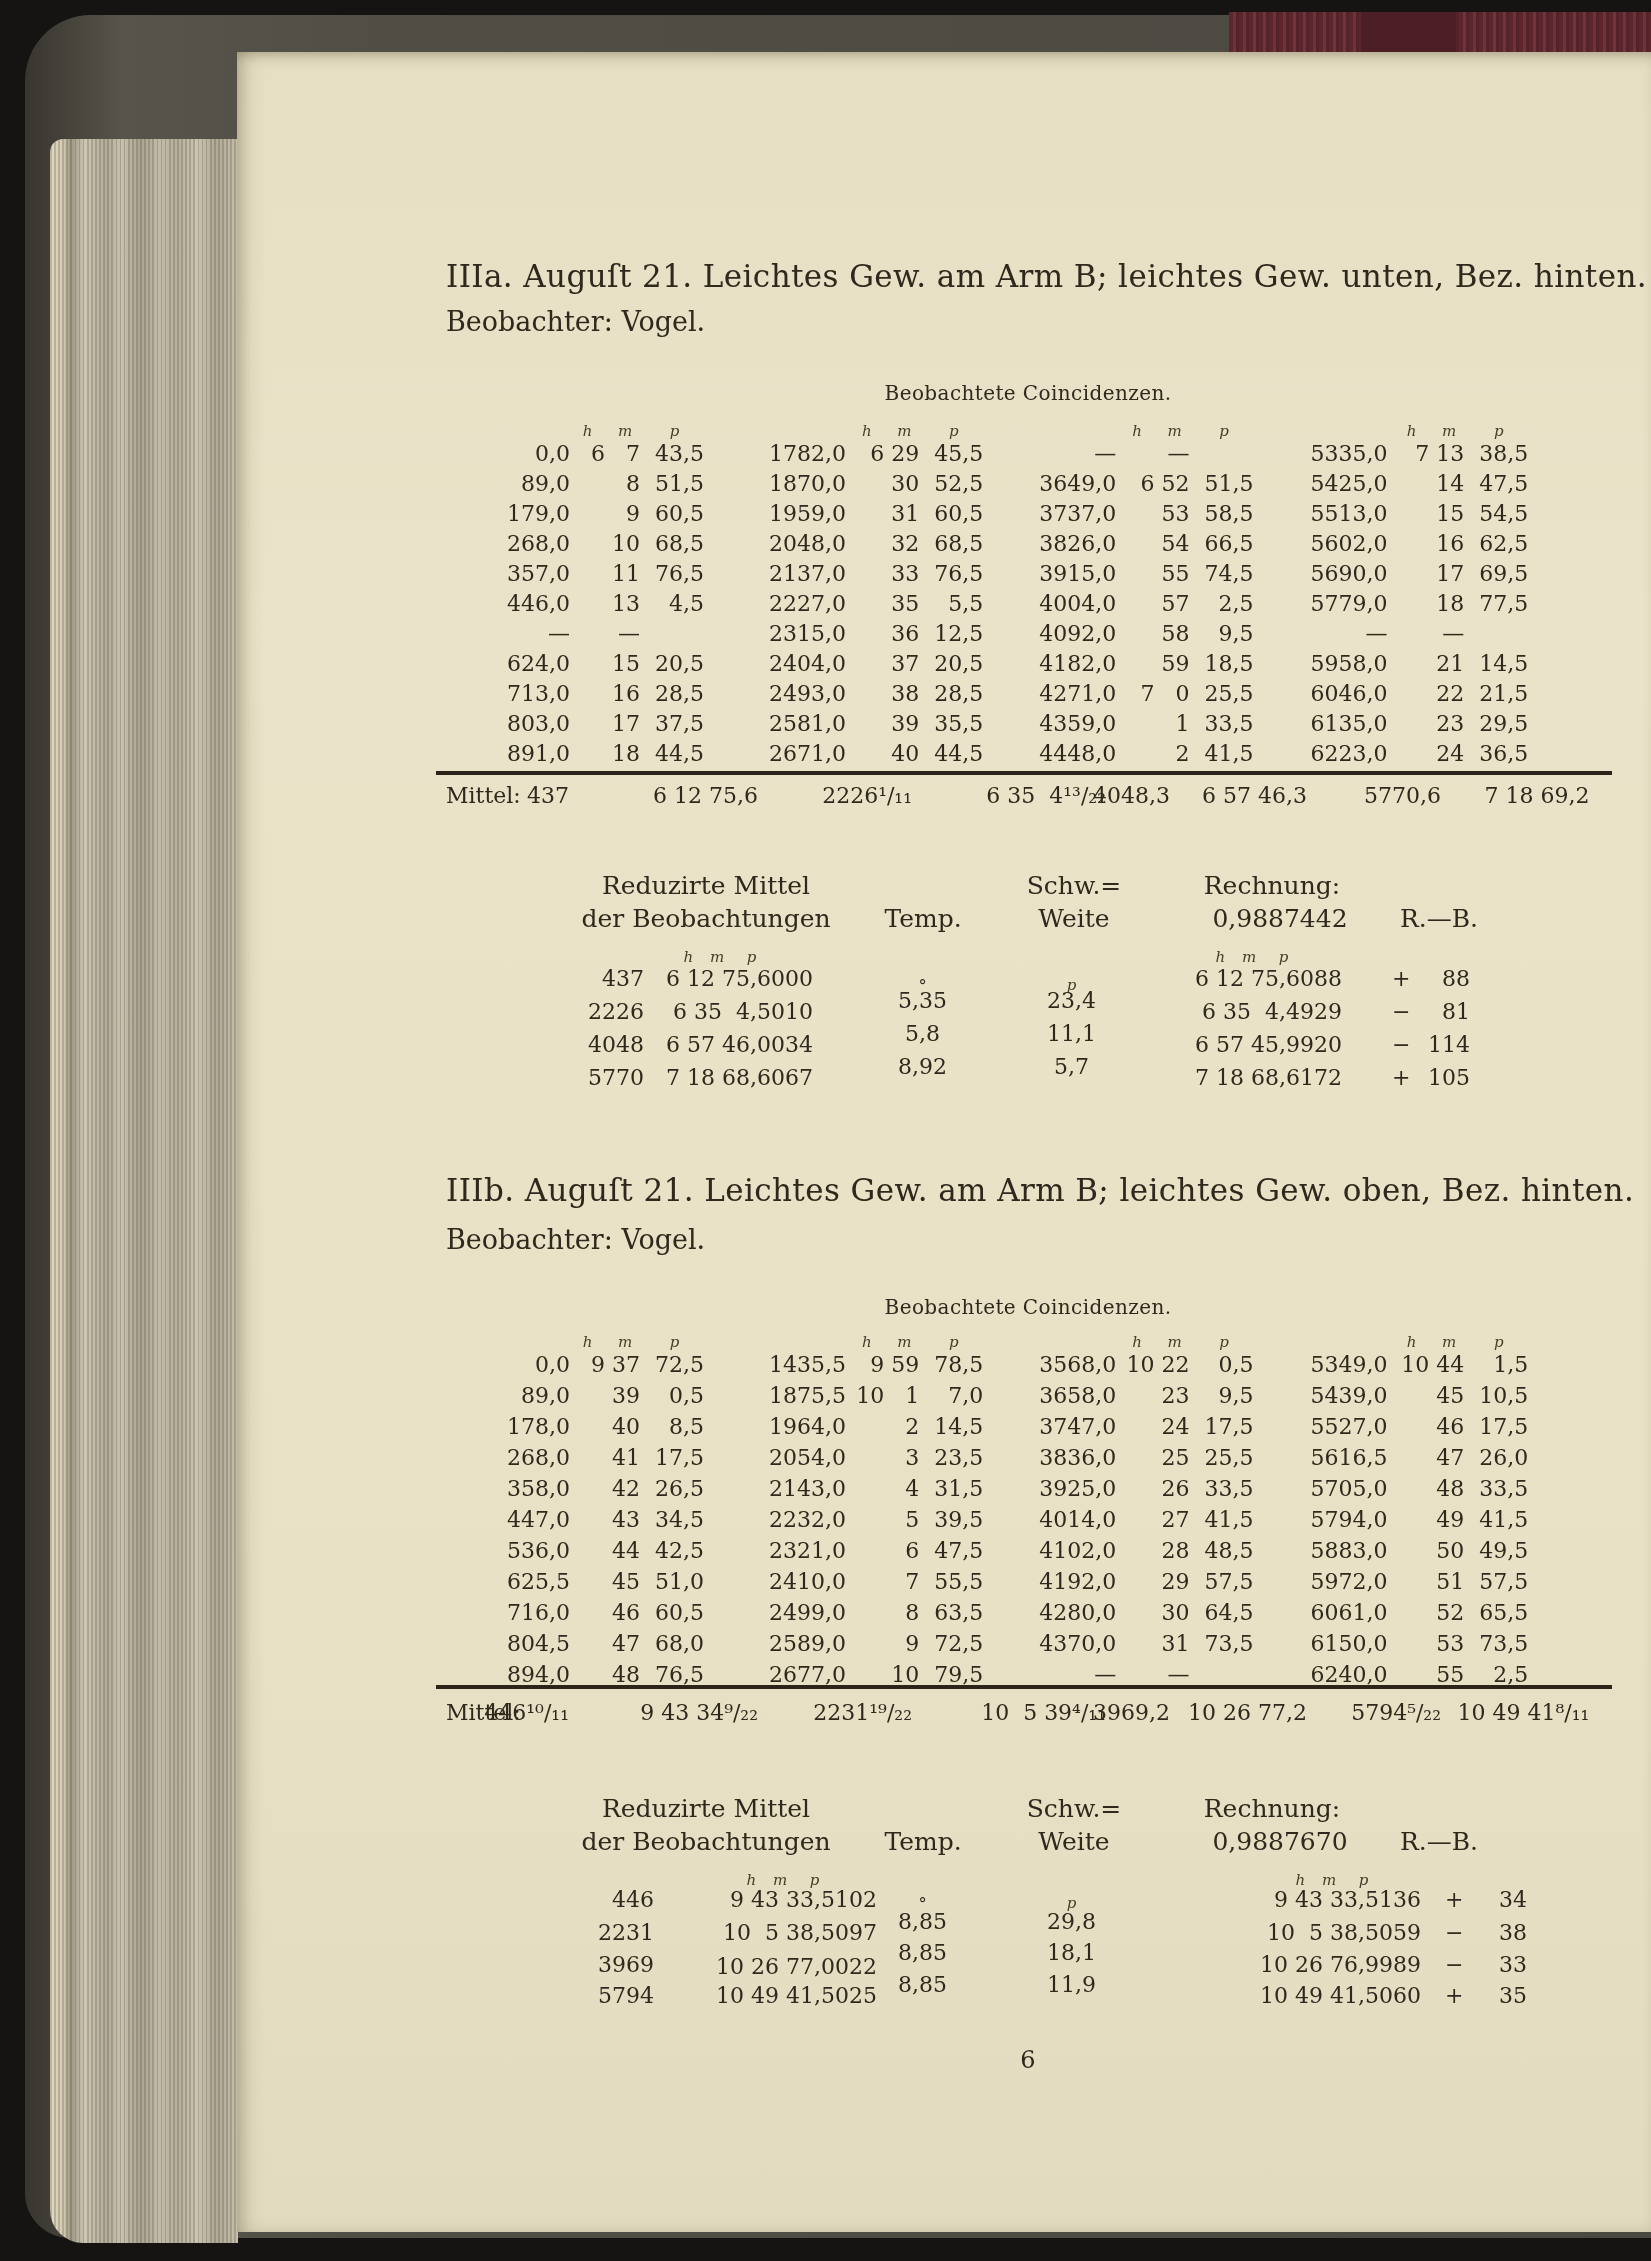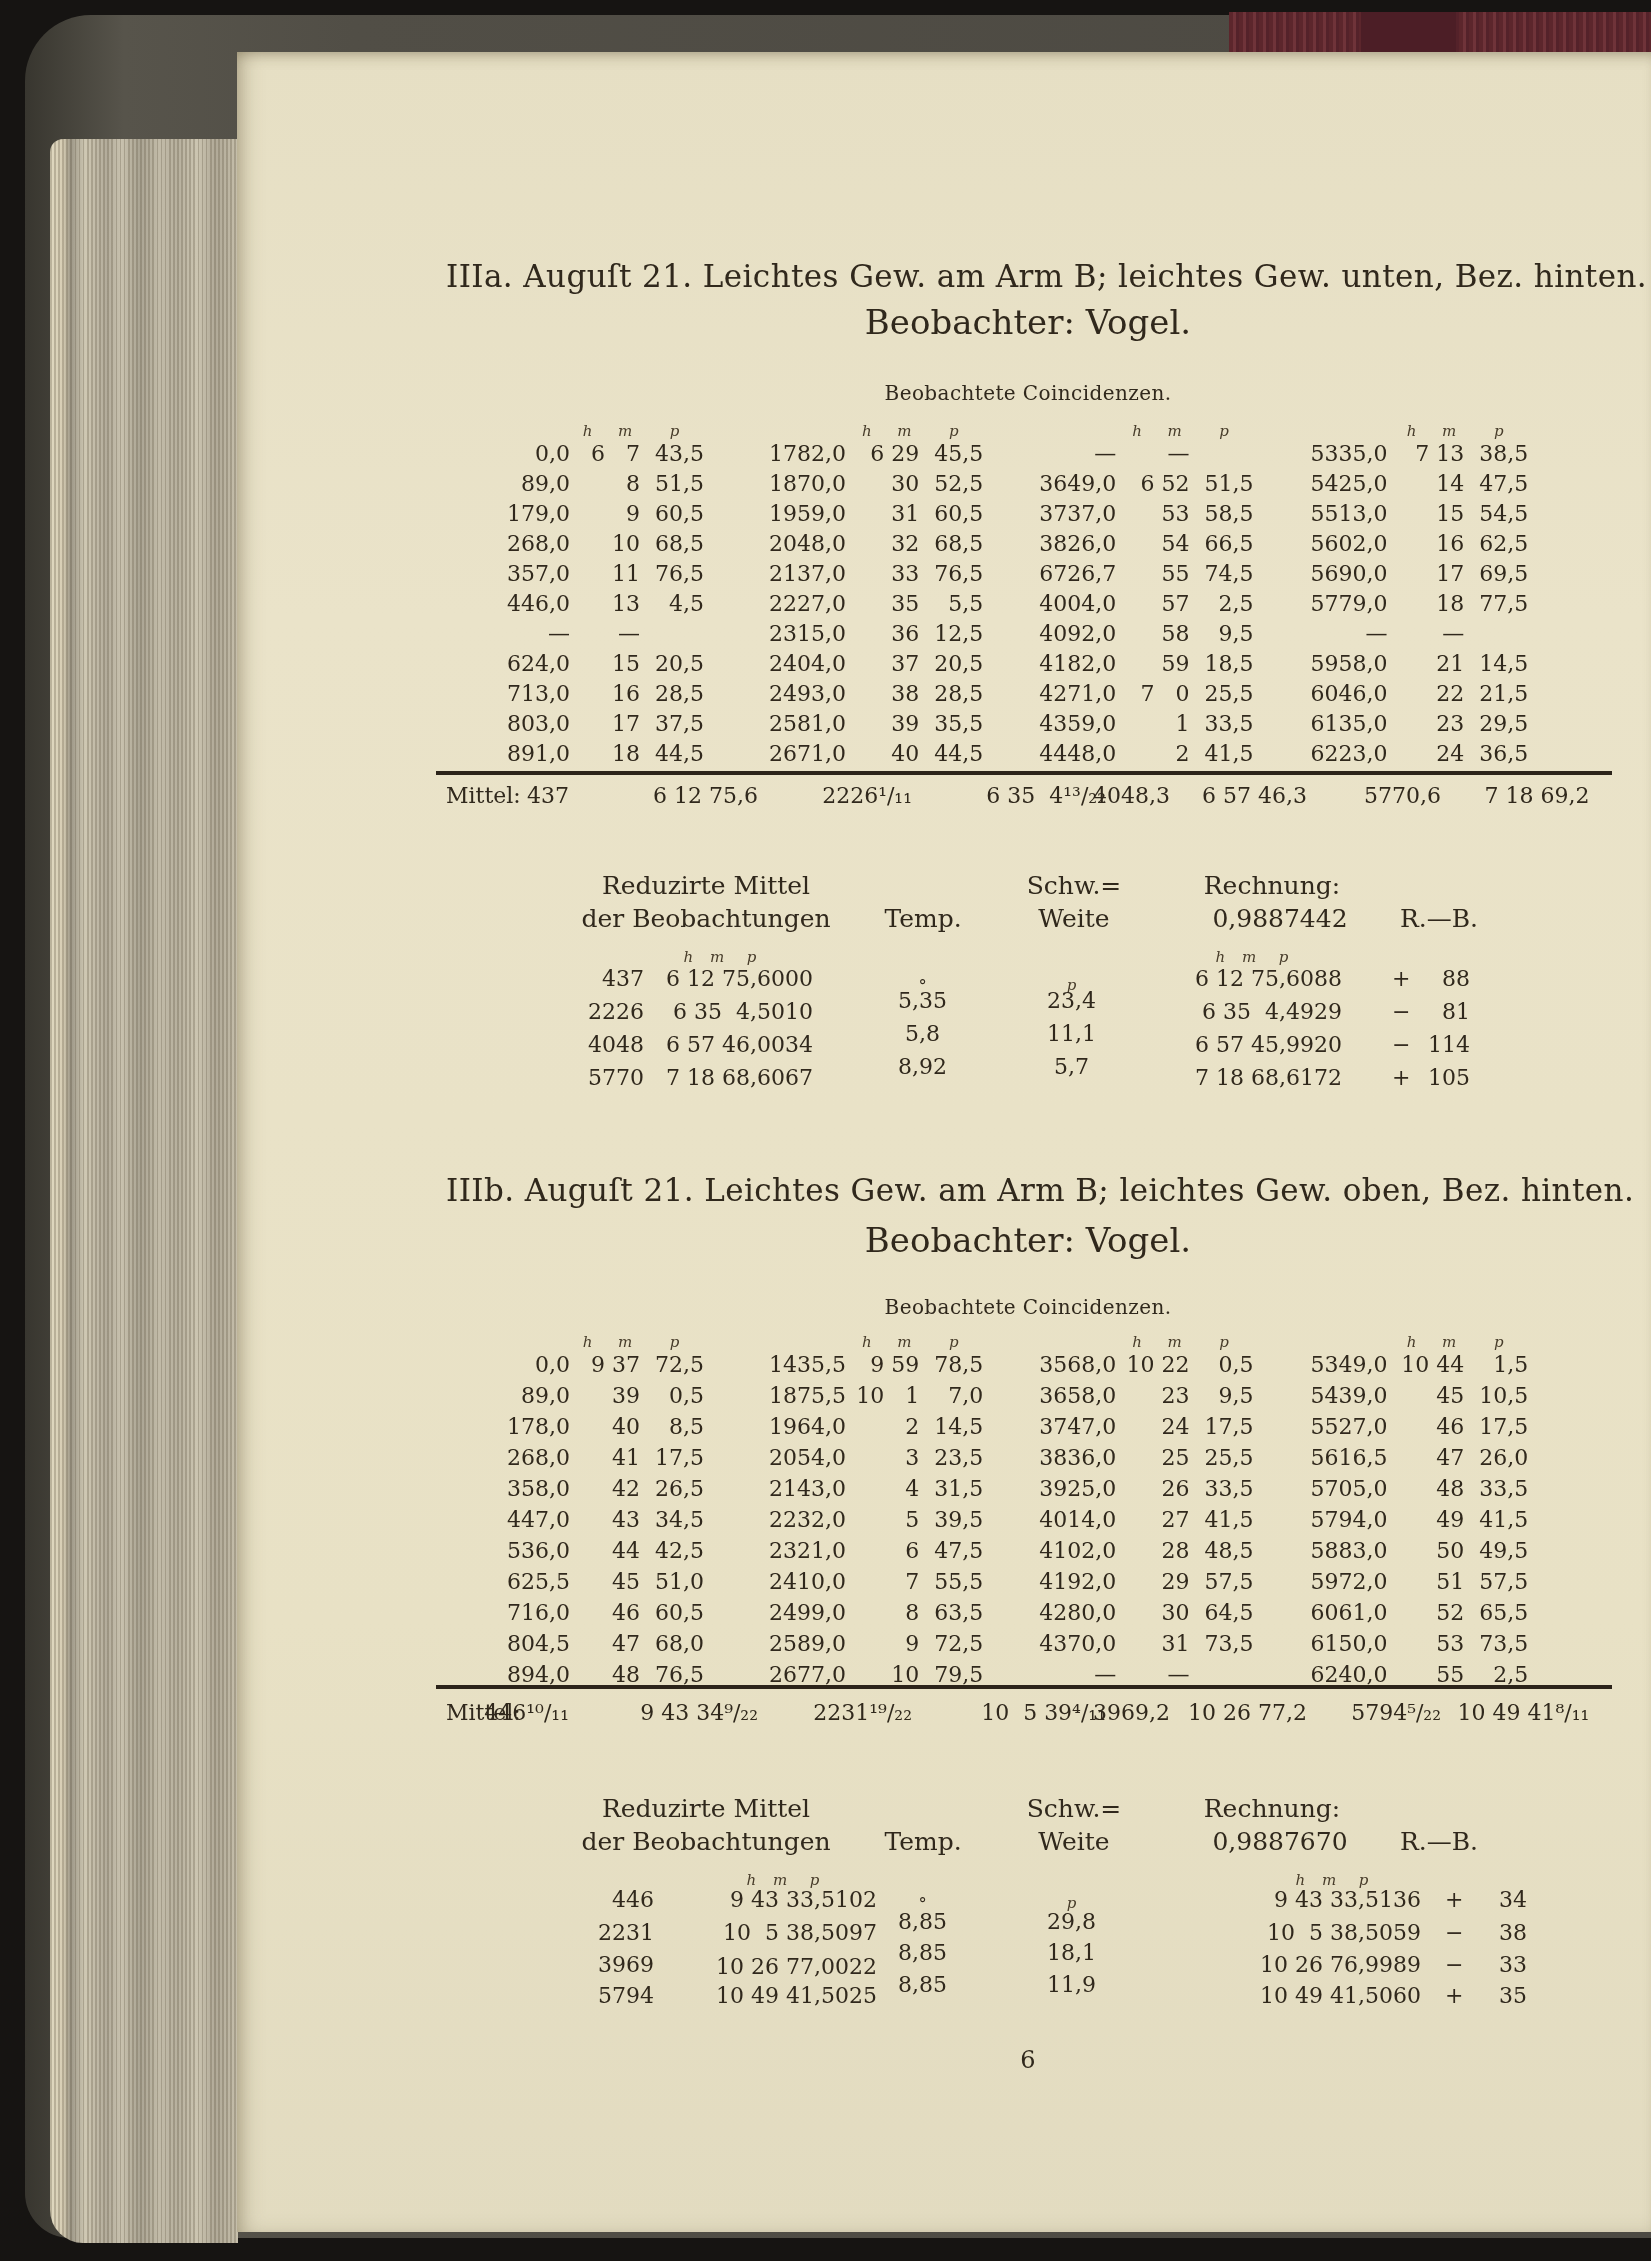--- a/index.html
+++ b/index.html
@@ -13,21 +13,21 @@
   .spine-band::after{content:"";position:absolute;left:132px;width:95px;top:0;bottom:0;background:#4c1e26;}
   .page-stack{position:absolute;left:50px;top:139px;width:188px;height:2104px;border-radius:13.2px 0 0 33px;
     background:
       repeating-linear-gradient(90deg,rgba(92,82,62,.28) 0 1.7px,rgba(0,0,0,0) 1.7px 4.1px),
       linear-gradient(90deg,#e0d8c0 0%,#d6cdb4 7%,#9d9787 11%,#cfc8b3 19%,#b3ac9b 30%,#c8c1ae 38%,#aaa493 48%,#c2bba8 58%,#b7b09e 68%,#ccc5b1 78%,#b0a997 88%,#c6bfab 100%);}
   .page{position:absolute;left:237px;top:52px;width:1415px;height:2180px;
     background:linear-gradient(180deg,#e6dfc4 0,#eae3c9 26%,#e8e1c5 72%,#e2dbc0 100%);
     box-shadow:inset 11.6px 0 21.5px -8.3px rgba(110,98,70,.5), inset 0 8.3px 15px -8.3px rgba(110,98,70,.55);}
   .section{position:absolute;left:209px;top:0;width:1164px;height:0;}
   .sec-title{position:absolute;width:100%;text-align:center;font-size:31px;line-height:33px;letter-spacing:0.4px;white-space:nowrap;}
-  .sec-obs{position:absolute;width:100%;text-align:center;font-size:34px;line-height:30px;}
+  .sec-obs{position:absolute;width:100%;text-align:left;font-size:27px;line-height:30px;}
   .sec-head{position:absolute;width:100%;text-align:center;font-size:20px;line-height:31px;letter-spacing:0.4px;}
   .t-a{top:208px}.o-a{top:255px}.h-a{top:326px}
   .t-b{top:1122px}.o-b{top:1173px}.h-b{top:1240px}
   .coin-table{position:absolute;left:0;width:1164px;font-size:22px;}
   .coin-a{top:372px;--pitch:30px;}
   .coin-b{top:1283px;--pitch:31px;}
   .coin-row{display:flex;height:var(--pitch);align-items:flex-start;line-height:23px;}
   .unit-row{height:18px;line-height:15px;font-size:15px;font-style:italic;color:#473c2a;}
   .ccell{display:inline-block;text-align:right;white-space:pre;}
   .cc0{width:124px}.cc1{width:107px;margin-left:35px}.cc2{width:113px;margin-left:20px}.cc3{width:120px;margin-left:14px}
@@ -225,21 +225,21 @@
             <span class="th"></span>
             <span class="tm">11</span>
             <span class="tp">76,5</span>
           </span>
           <span class="ccell cc1">2137,0</span>
           <span class="tcell t2">
             <span class="th"></span>
             <span class="tm">33</span>
             <span class="tp">76,5</span>
           </span>
-          <span class="ccell cc2">6726,7</span>
+          <span class="ccell cc2">3915,0</span>
           <span class="tcell t3">
             <span class="th"></span>
             <span class="tm">55</span>
             <span class="tp">74,5</span>
           </span>
           <span class="ccell cc3">5690,0</span>
           <span class="tcell t4">
             <span class="th"></span>
             <span class="tm">17</span>
             <span class="tp">69,5</span>

